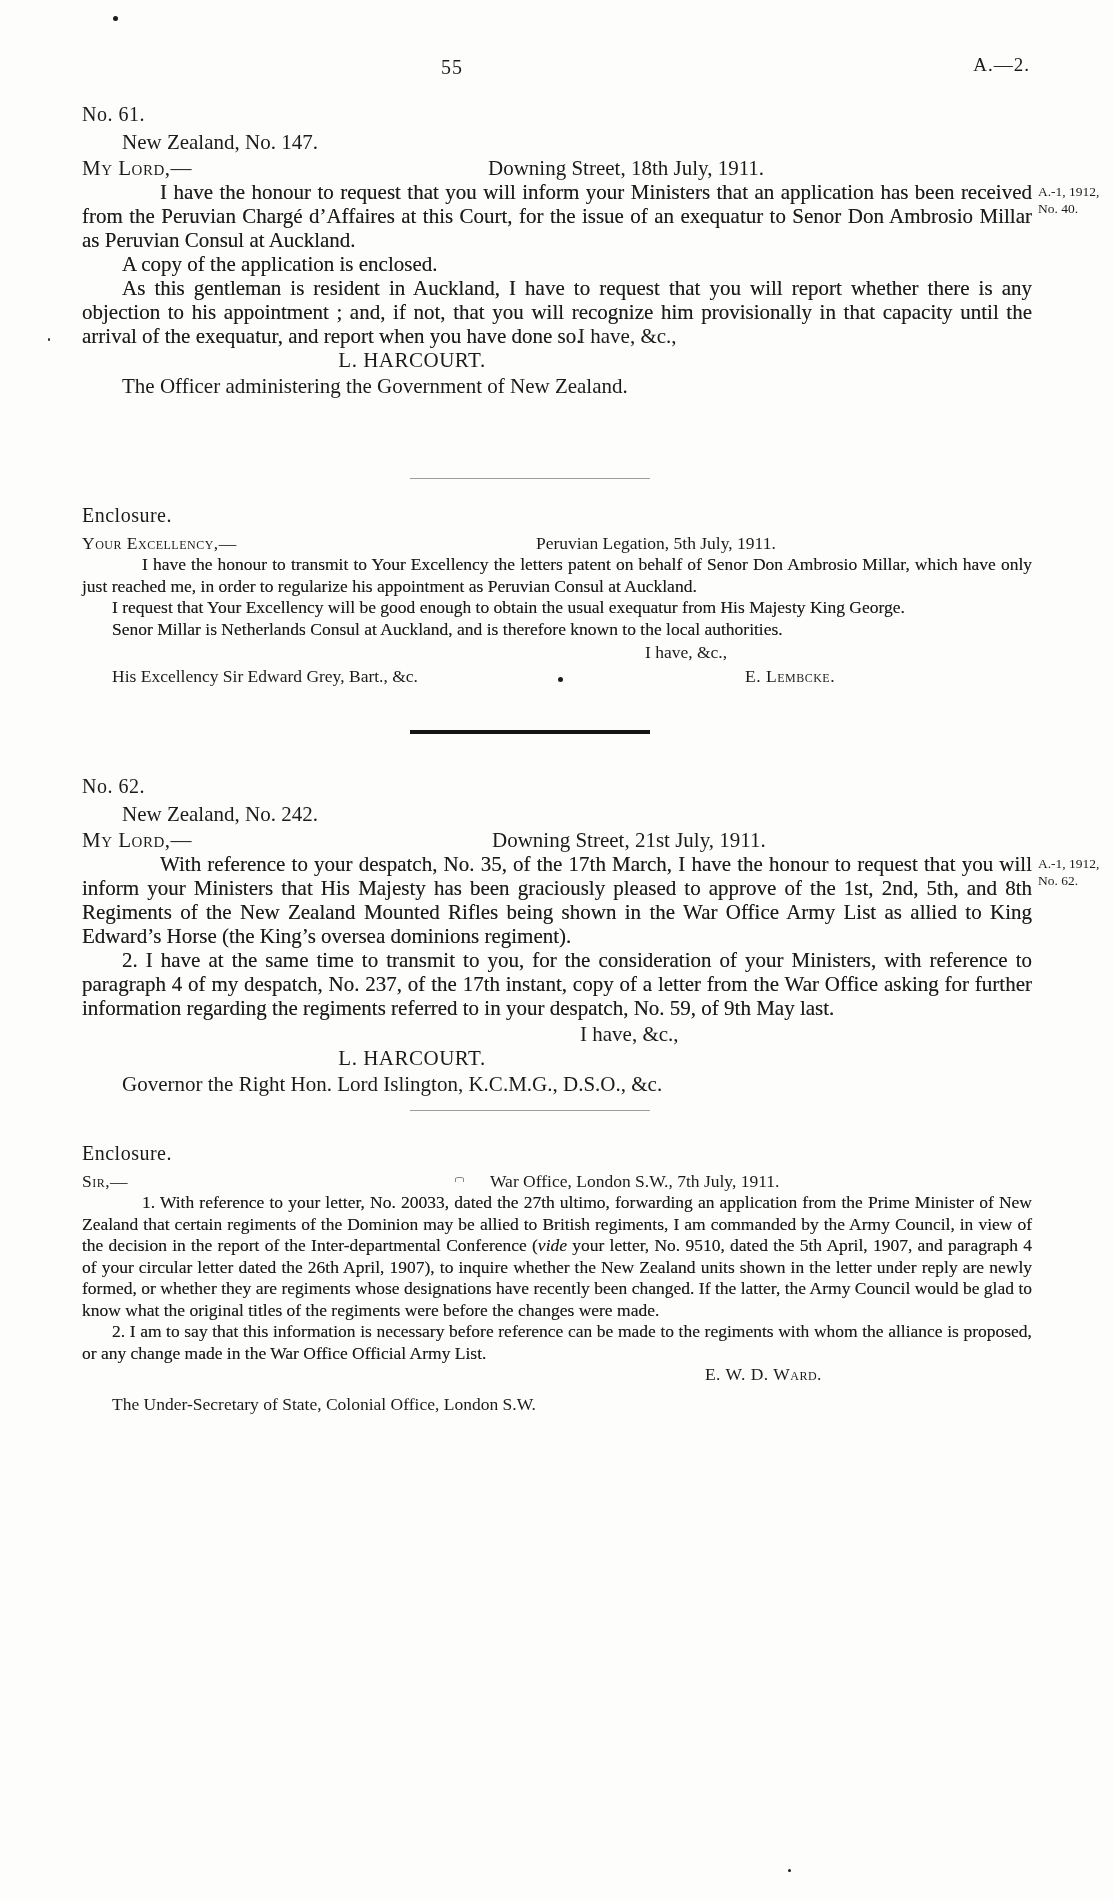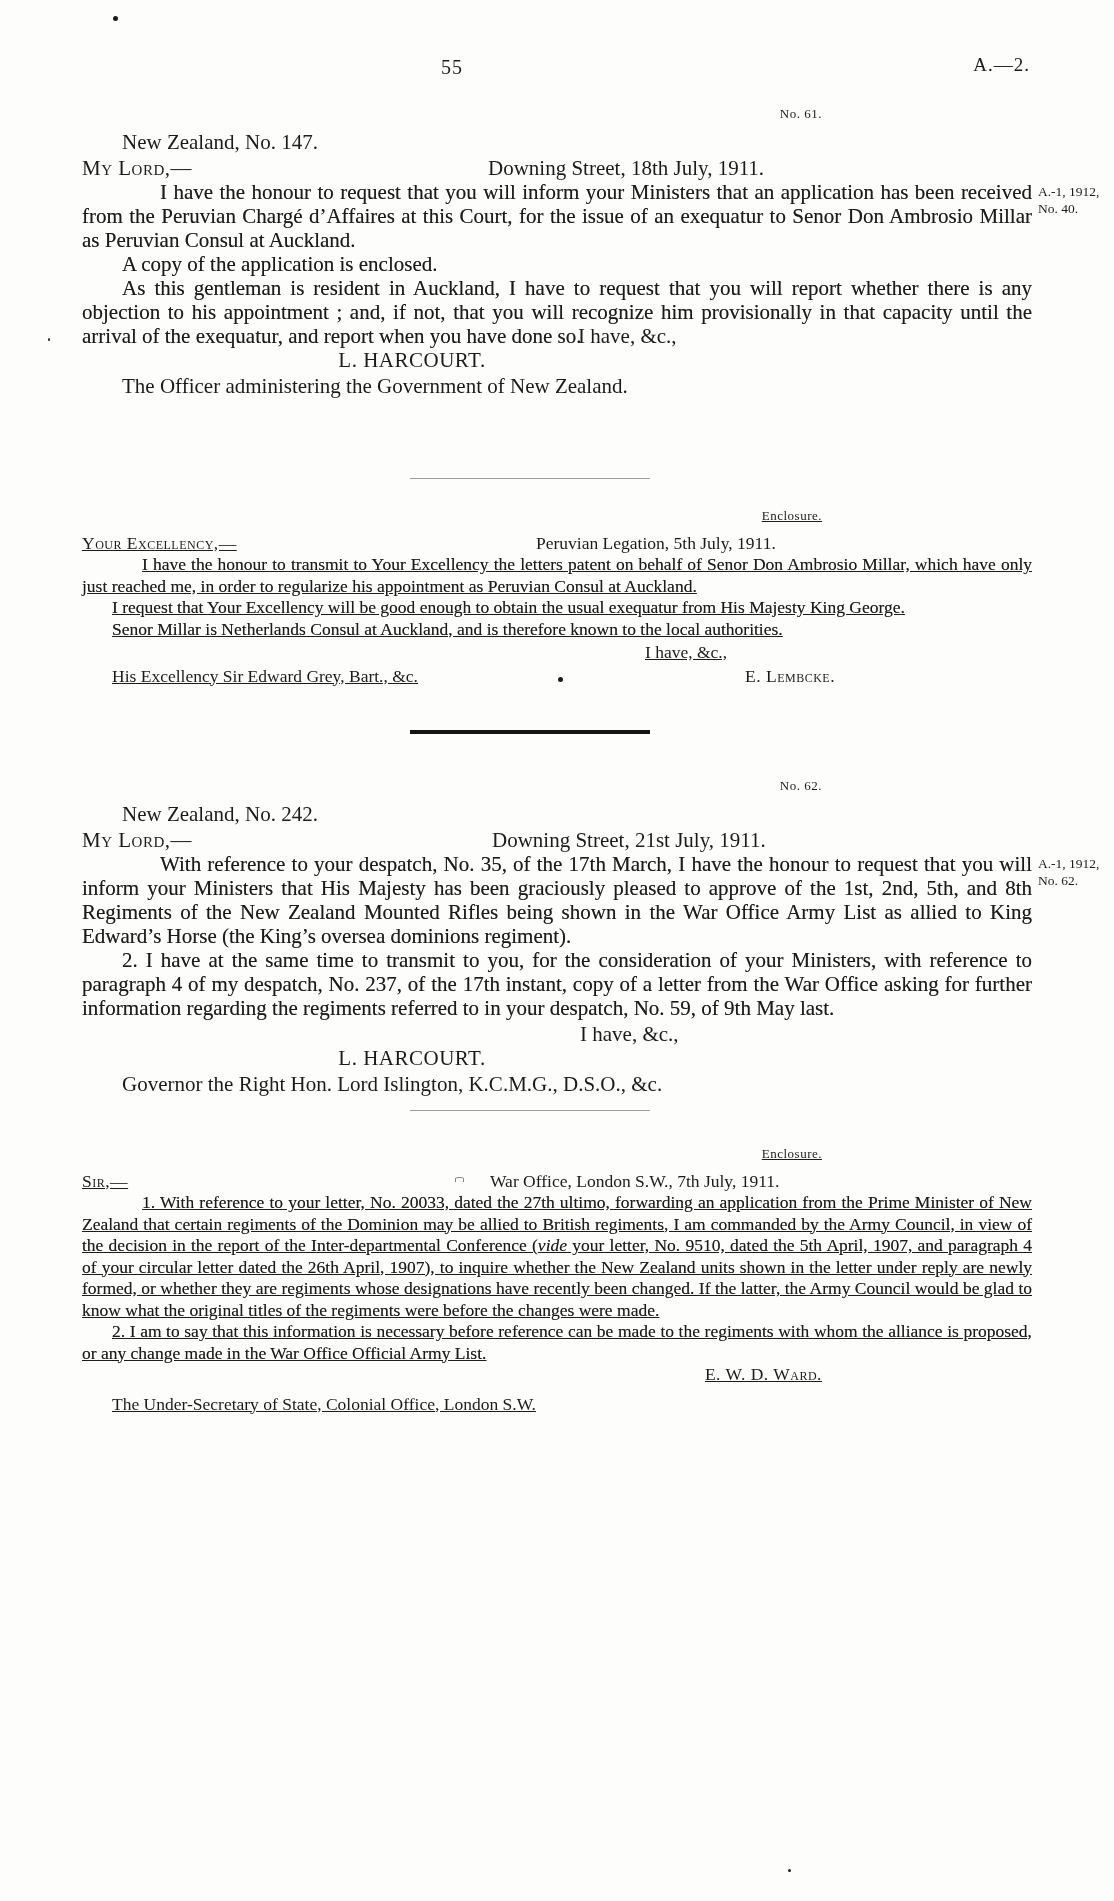--- a/index.html
+++ b/index.html
@@ -13,21 +13,21 @@
   .page{position:relative;width:1114px;height:1901px;background:#fdfdfc;overflow:hidden;}
   .content{position:absolute;left:82px;top:0;width:950px;}
   p{margin:0;}
 
   
   .page-header{position:relative;margin-top:56px;height:24px;font-size:20px;}
   .page-num{text-align:center;margin-right:210px;letter-spacing:1px;}
   .page-ref{position:absolute;right:2px;top:-2px;font-size:19px;letter-spacing:1px;}
 
   
-  .doc-heading{font-size:13px;text-align:right;margin-right:210px;letter-spacing:0.5px;}
+  .doc-heading{font-size:20px;text-align:left;margin-right:210px;letter-spacing:0.5px;}
   .h-61{margin-top:22px;}
   .h-enc1{margin-top:0px;}
   .h-62{margin-top:0px;}
   .h-enc2{margin-top:0px;}
 
   
   .letter{font-size:21px;line-height:24px;}
   .ref-line{padding-left:40px;margin-top:4px;}
   .salute-row{position:relative;height:24px;margin-top:2px;}
   .smallcaps{font-variant:small-caps;letter-spacing:0.5px;text-align:center;}
@@ -45,21 +45,21 @@
   .val-line-61{left:496px;}
   .val-line-enc2{left:533px;}
   .val-own{padding-left:498px;margin-top:2px;}
   .val-own-enc1{padding-left:563px;}
   .sig-right{text-align:right;letter-spacing:0.5px;}
   .sig-harcourt{padding-right:290px;text-align:center;}
   .sig-ward{padding-right:210px;}
   .addressee{padding-left:40px;margin-top:2px;}
 
   
-  .enclosure{font-size:17.5px;line-height:21.5px;text-decoration:underline;}
+  .enclosure{font-size:17.5px;line-height:21.5px;}
   .enclosure .salute-row{height:21.5px;margin-top:6px;}
   .enclosure .indent-lg{text-indent:60px;}
   .enclosure .indent-sm{text-indent:30px;}
   .enclosure .addressee{padding-left:30px;}
   .addr-sig-row{position:relative;margin-top:2px;}
   .sig-abs{position:absolute;left:663px;top:0;}
 
   
   .para-wrap{position:relative;}
   .margin-note{position:absolute;left:956px;top:3px;width:90px;

